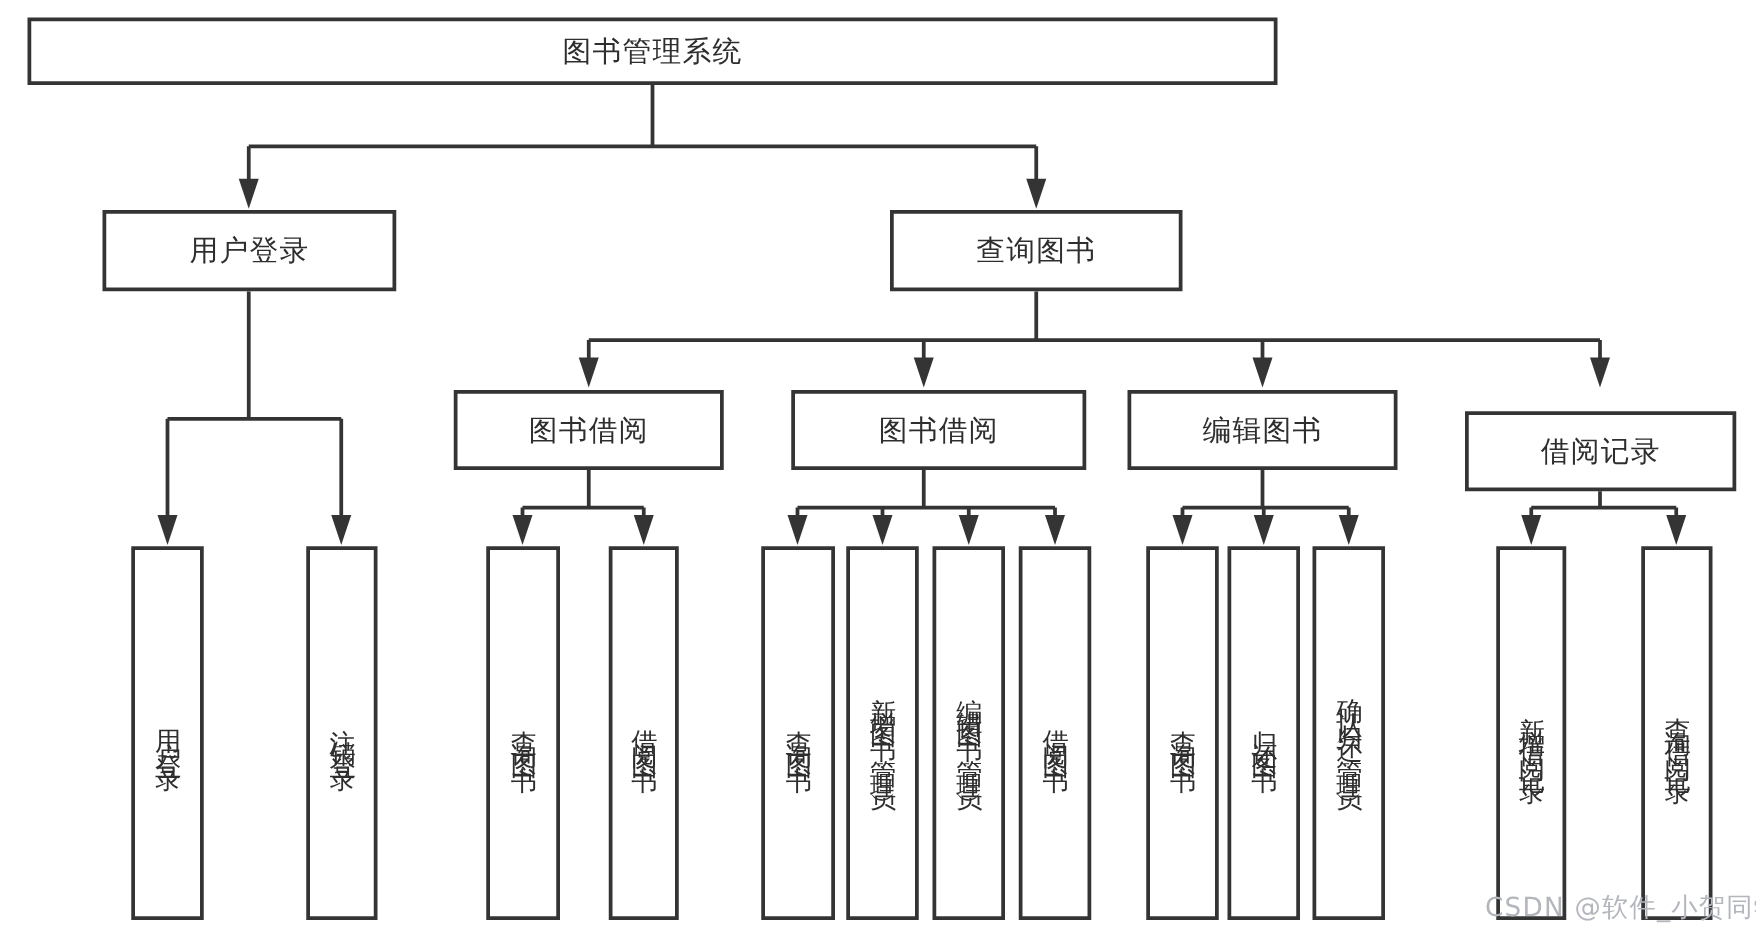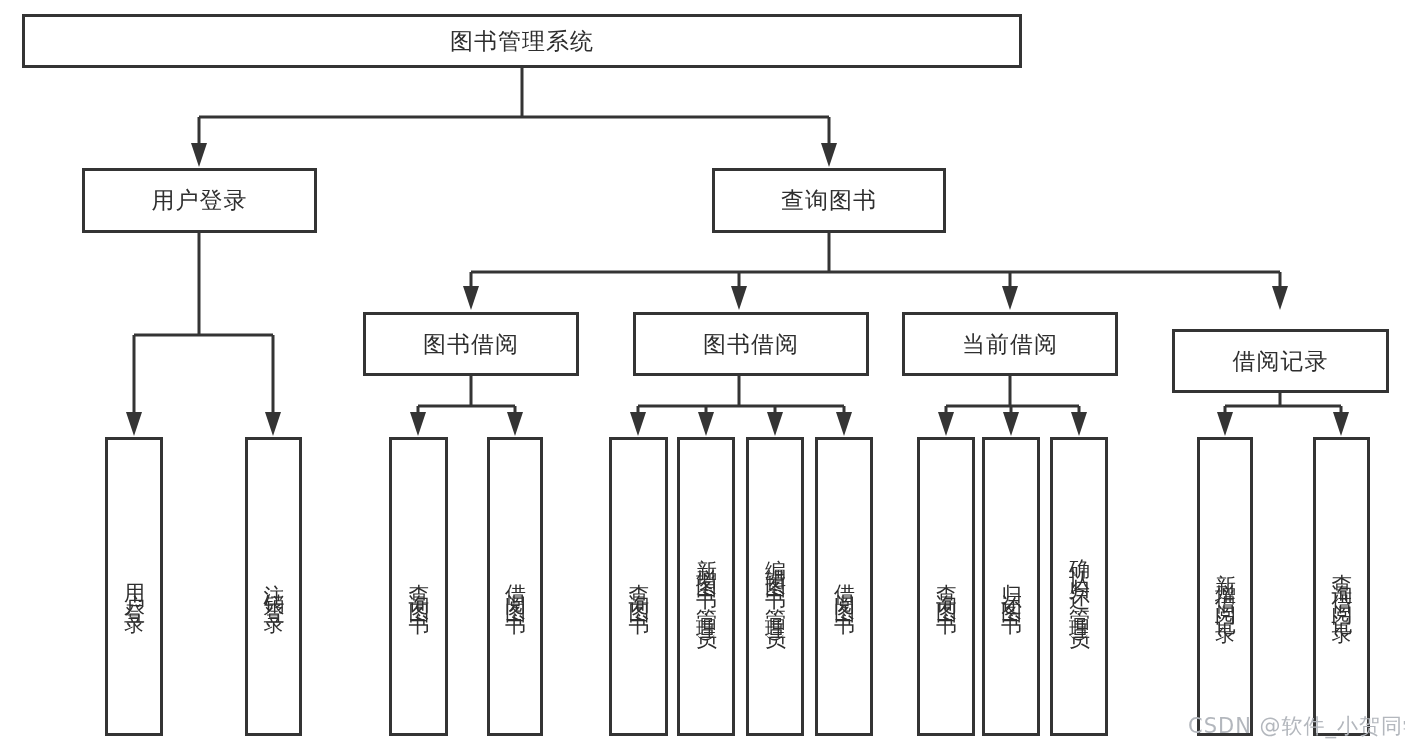--- a/index.html
+++ b/index.html
@@ -72,21 +72,21 @@
     <span>查询图书</span>
   </div>
 
   <div class="box h" style="left:363px;top:312px;width:216px;height:64px;">
     <span>图书借阅</span>
   </div>
   <div class="box h" style="left:633px;top:312px;width:236px;height:64px;justify-content:center;">
     <span>图书借阅</span>
   </div>
   <div class="box h" style="left:902px;top:312px;width:216px;height:64px;">
-    <span>当前借阅</span>
+    <span>编辑图书</span>
   </div>
   <div class="box h" style="left:1172px;top:312px;width:217px;height:64px;margin-top:17px;">
     <span>借阅记录</span>
   </div>
 
   <div class="box v" style="left:105px;width:58px;">
     <span>用户登录</span>
   </div>
   <div class="box v" style="left:245px;width:57px;">
     <span>注销登录</span>

